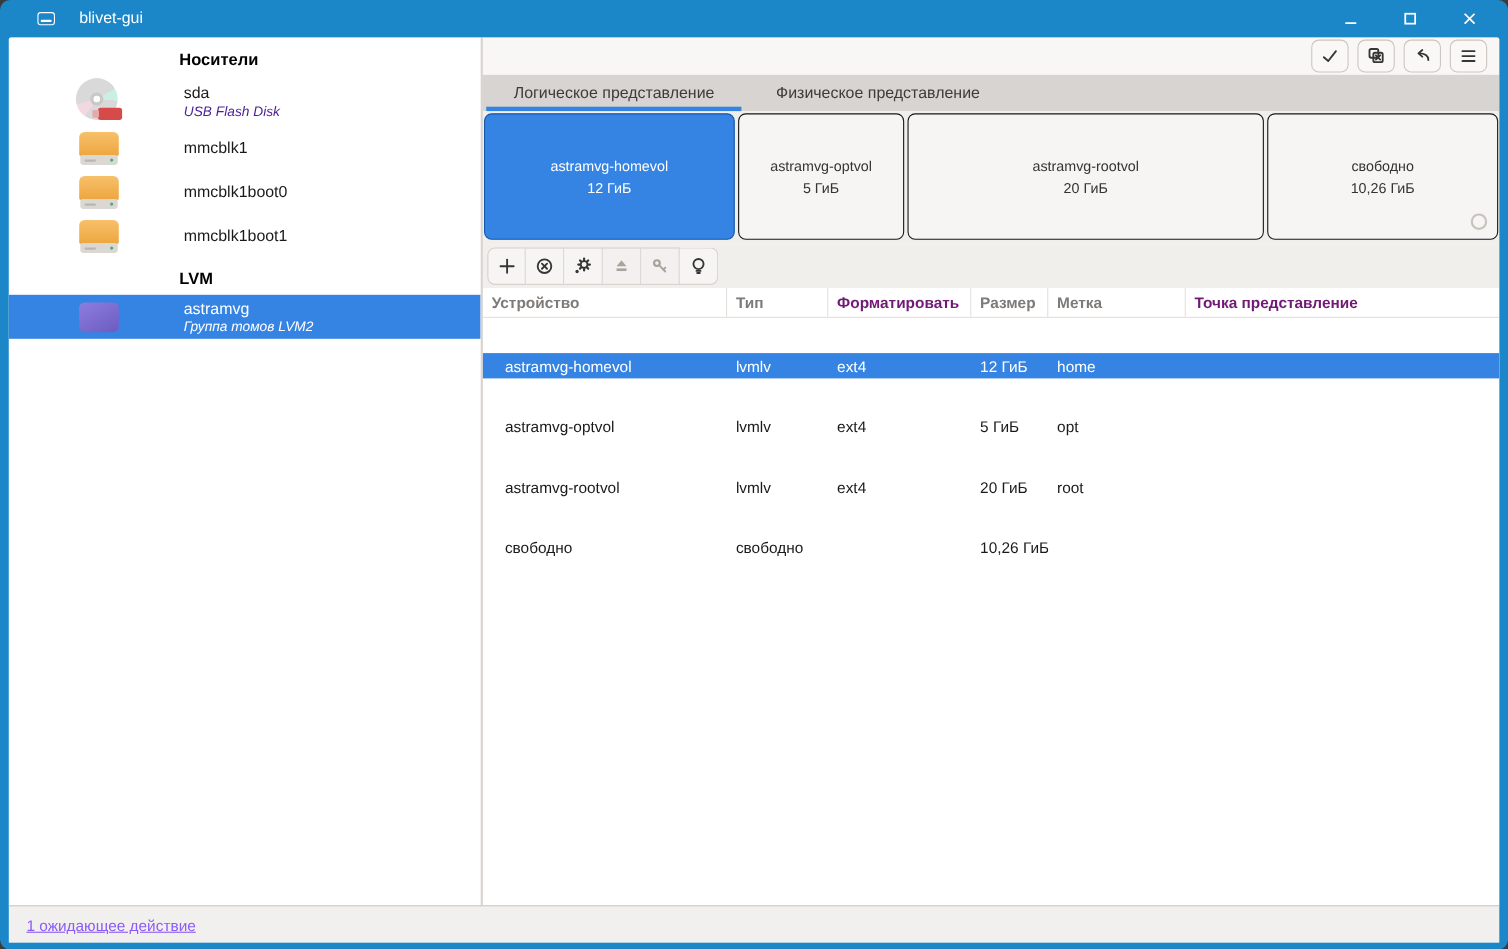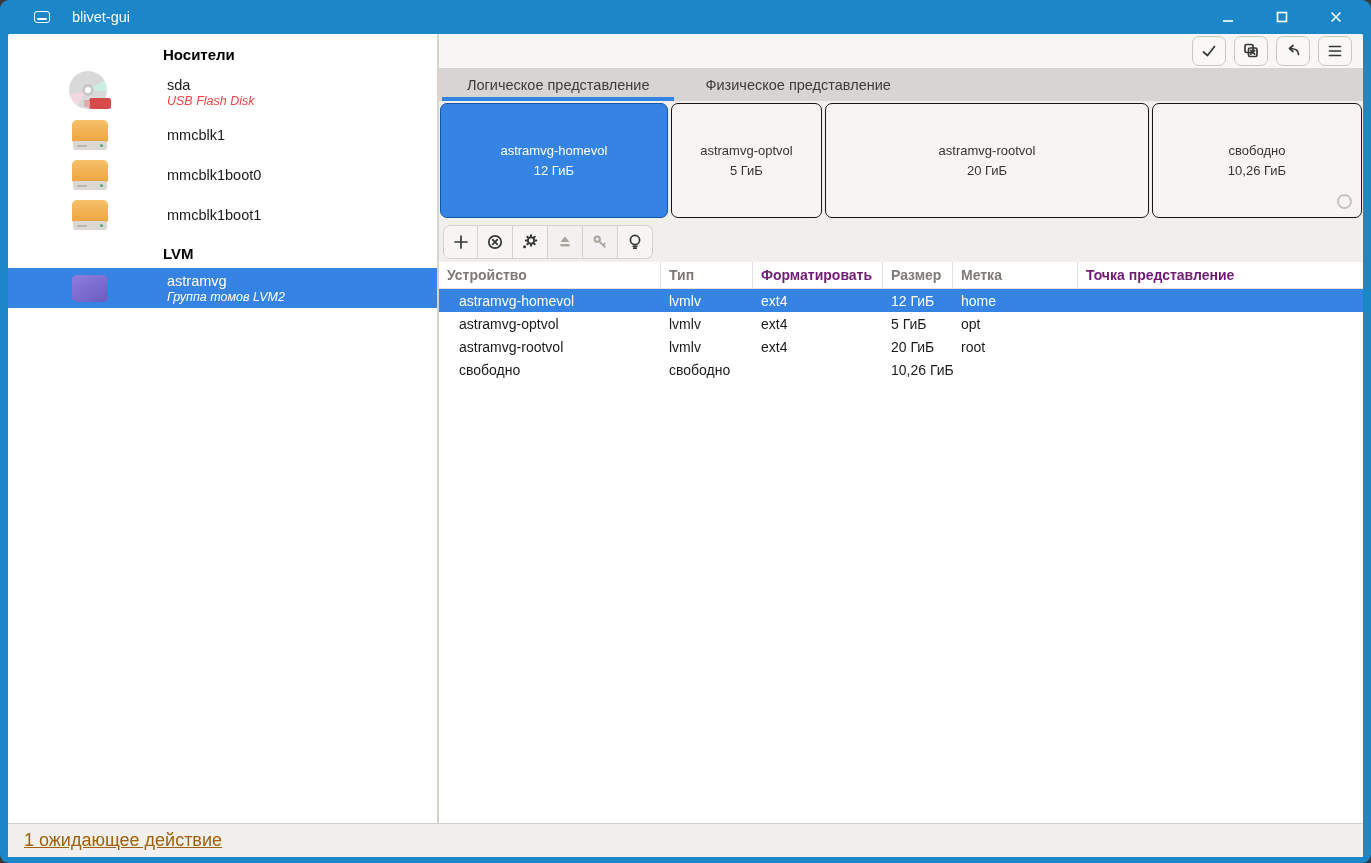--- a/index.html
+++ b/index.html
@@ -48,21 +48,21 @@
   .side-header{
     font-size:15px; font-weight:bold; color:#000;
     padding:10px 0 6px 155px;
   }
   .side-item{
     display:flex; align-items:center; min-height:40px; padding:2px 4px;
     cursor:pointer;
   }
   .side-item .icon-cell{ width:155px; flex:0 0 auto; display:flex; justify-content:center; }
   .side-item .txt .name{ font-size:14.5px; color:#1a1a1a; }
-  .side-item .txt .sub{ font-size:12.5px; font-style:italic; color:#ef4444; margin-top:1px;}
+  .side-item .txt .sub{ font-size:12.5px; font-style:italic; color:#4c1d95; margin-top:1px;}
   .side-item.selected{ background:#3584e4; }
   .side-item.selected .txt .name, .side-item.selected .txt .sub{ color:#fff; }
 
   
   .ic-disc{ width:42px; height:42px; position:relative; }
   .ic-disc .disc{
     position:absolute; left:0; top:0; width:38px; height:38px; border-radius:50%;
     background:conic-gradient(from 20deg,#d9d9d9 0 40deg,#cdeee2 40deg 75deg,#d9d9d9 75deg 195deg,#f2d8e0 195deg 235deg,#d9d9d9 235deg 360deg);
   }
   .ic-disc .hole{
@@ -145,21 +145,21 @@
     width:35px; height:34px; background:#f6f5f3; border:1px solid #d6d1cc; border-left:none;
     display:flex; align-items:center; justify-content:center; cursor:pointer;
   }
   .act-btn:first-child{ border-left:1px solid #d6d1cc; border-radius:7px 0 0 7px; }
   .act-btn:last-child{ border-radius:0 7px 7px 0; }
   .act-btn svg{ stroke:#363636; fill:none; stroke-width:1.7; stroke-linecap:round; }
   .act-btn.disabled svg{ stroke:#a9a39d; }
   .act-btn.disabled{ background:#f3f1ef; }
 
   
-  .tbl{ flex:1; display:flex; flex-direction:column; background:#fff; min-height:0; }
+  .tbl{ flex:1; display:flex; flex-direction:column; background:#fff; min-height:0;gap:32px; }
   .tbl-head{
     display:grid; grid-template-columns:222px 92px 130px 70px 125px 1fr;
     height:27px; border-bottom:1px solid #e4e0dc; flex:0 0 auto;
   }
   .th{
     display:flex; align-items:center; font-size:14px; font-weight:bold;
     color:#7d7a77; padding:0 8px; border-right:1px solid #e4e0dc; cursor:pointer;
     overflow:hidden; white-space:nowrap;
   }
   .th:last-child{ border-right:none; }
@@ -175,21 +175,21 @@
   .td.first{ padding-left:20px; }
   .tbl-row.selected{ background:#3584e4; }
   .tbl-row.selected .td{ color:#fff; }
   .tbl-fill{ flex:1; }
 
   
   .statusbar{
     height:34px; background:#f2f0ee; border-top:1px solid #d2cec9;
     display:flex; align-items:center; padding-left:16px;
   }
-  .status-link{ font-size:18px; color:#a16207; text-decoration:underline; cursor:pointer; }
+  .status-link{ font-size:14px; color:#8b5cf6; text-decoration:underline; cursor:pointer; }
 </style>
 </head>
 <body>
 
 <div class="window">
 
   <div class="titlebar">
     <span class="app-icon">
         <span class="disk"></span>
       </span>

